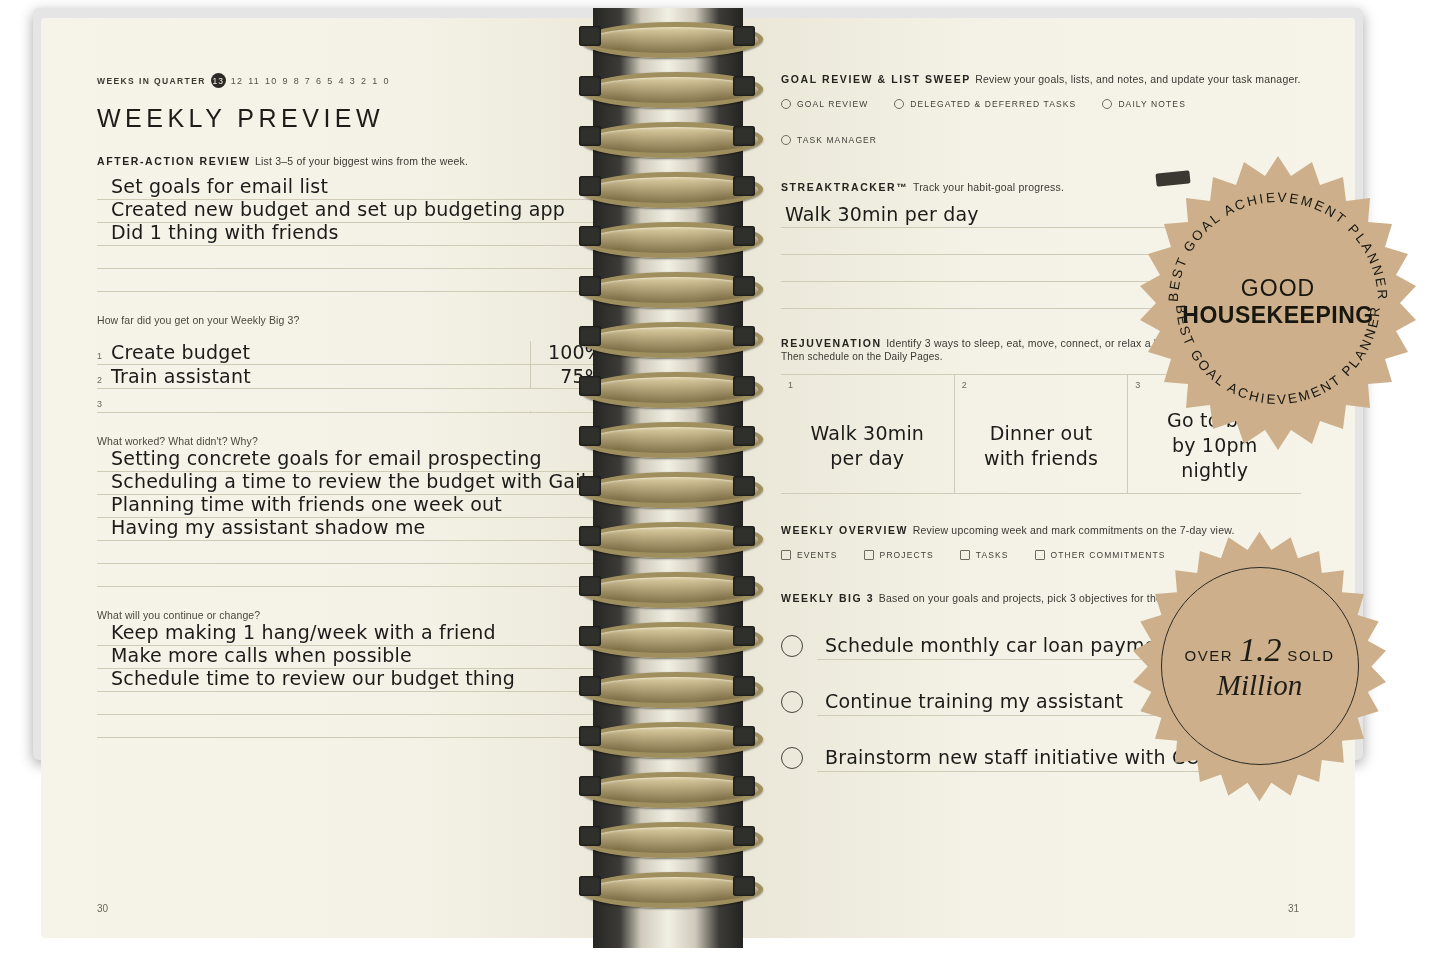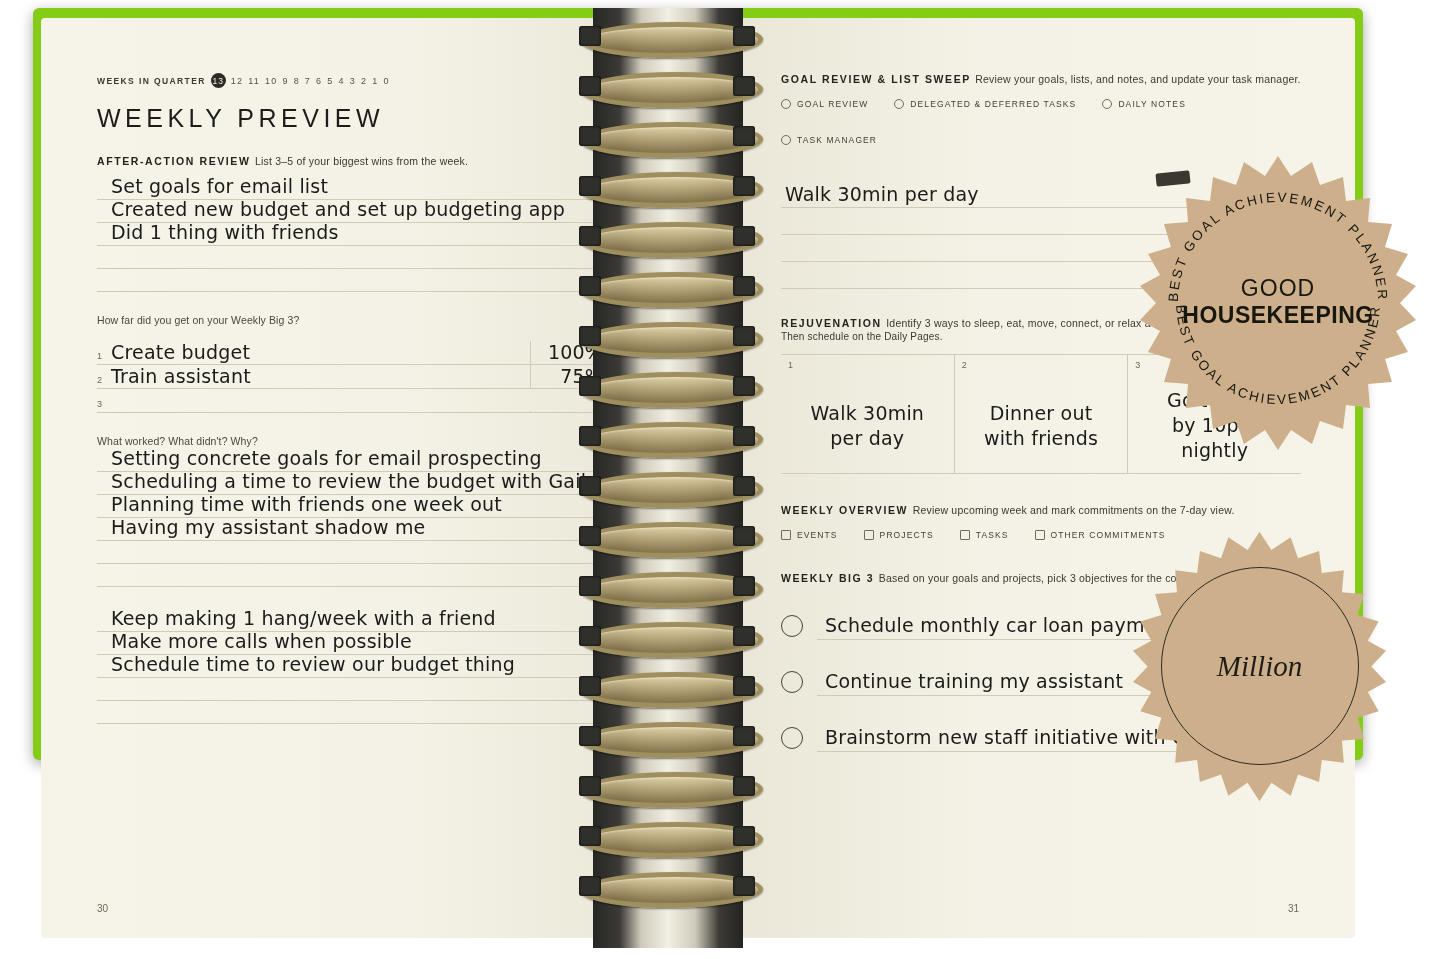--- a/index.html
+++ b/index.html
@@ -1,20 +1,20 @@
 <!DOCTYPE html>
 <html><head>
 <meta charset="utf-8">
 <style>
   html,body{margin:0;padding:0;background:#ffffff;}
   body{width:1445px;height:959px;position:relative;overflow:hidden;font-family:"Liberation Sans",sans-serif;}
 
   
   #book{position:absolute;left:33px;top:8px;width:1330px;height:752px;
-        background:#84cc16;border-radius:6px;box-shadow:0 4px 14px rgba(0,0,0,.35);}
+        background:#e5e5e5;border-radius:6px;box-shadow:0 4px 14px rgba(0,0,0,.35);}
   .page{position:absolute;top:10px;height:920px;background:#f4f2e6;}
   #page-left{left:8px;width:620px;border-radius:4px 0 0 4px;
      background:linear-gradient(90deg,#f6f4e9 0%,#f4f2e6 60%,#eae7d8 100%);}
   #page-right{right:8px;width:620px;border-radius:0 4px 4px 0;
      background:linear-gradient(270deg,#f6f4e9 0%,#f4f2e6 60%,#eae7d8 100%);}
 
   
   #spine{position:absolute;left:575px;top:0;width:185px;height:959px;}
   #spine .gutter{position:absolute;left:18px;top:8px;width:150px;height:940px;
      background:linear-gradient(90deg,#262624 0%,#3c3b37 18%,#cfcabb 32%,#f2f0e4 50%,#cfcabb 68%,#3c3b37 84%,#232321 100%);}
@@ -188,20 +188,21 @@
           <div class="line">
               <span class="txt hand"></span>
             </div>
           <div class="line">
               <span class="txt hand"></span>
             </div>
         </div>
       </div>
 
       <div class="block">
+        <div class="tiny-label">What will you continue or change?</div>
         <div class="lines">
           <div class="line">
               <span class="txt hand">Keep making 1 hang/week with a friend</span>
             </div>
           <div class="line">
               <span class="txt hand">Make more calls when possible</span>
             </div>
           <div class="line">
               <span class="txt hand">Schedule time to review our budget thing</span>
             </div>
@@ -240,20 +241,24 @@
               <span>DAILY NOTES</span>
             </div>
           <div class="chk">
               <span class="box"></span>
               <span>TASK MANAGER</span>
             </div>
         </div>
       </div>
 
       <div class="block" style="margin-top:36px">
+        <div class="sec-h">
+          <span>STREAKTRACKER™</span>
+          <span class="sec-sub">Track your habit-goal progress.</span>
+        </div>
         <div class="lines" style="margin-top:8px">
           <div class="line" style="height:26px">
               <span class="txt hand" style="left:4px">Walk 30min per day</span>
             </div>
           <div class="line" style="height:26px">
               <span class="txt hand" style="left:4px"></span>
             </div>
           <div class="line" style="height:26px">
               <span class="txt hand" style="left:4px"></span>
             </div>
@@ -460,15 +465,20 @@
     <div class="t2">HOUSEKEEPING</div>
   </div>
 </div>
 
 <div class="starburst mil">
   <svg class="star-svg" viewBox="0 0 300 300">
     <polygon fill="#cdb08b" points="150,4 163,24 184,10 192,33 215,25 218,49 242,46 240,70 264,72 257,95 280,102 268,123 288,134 272,151 288,168 268,179 280,200 257,207 264,230 240,232 242,256 218,253 215,277 192,269 184,292 163,278 150,298 137,278 116,292 108,269 85,277 82,253 58,256 60,232 36,230 43,207 20,200 32,179 12,168 28,151 12,134 32,123 20,102 43,95 36,72 60,70 58,46 82,49 85,25 108,33 116,10 137,24"></polygon>
   </svg>
   <div class="mil-circle"></div>
   <div class="mil-inner">
+    <div class="mil-line1">
+      <span>OVER</span>
+      <span class="big">1.2</span>
+      <span>SOLD</span>
+    </div>
     <div class="mil-line2">Million</div>
   </div>
 </div>
 
 </body></html>

